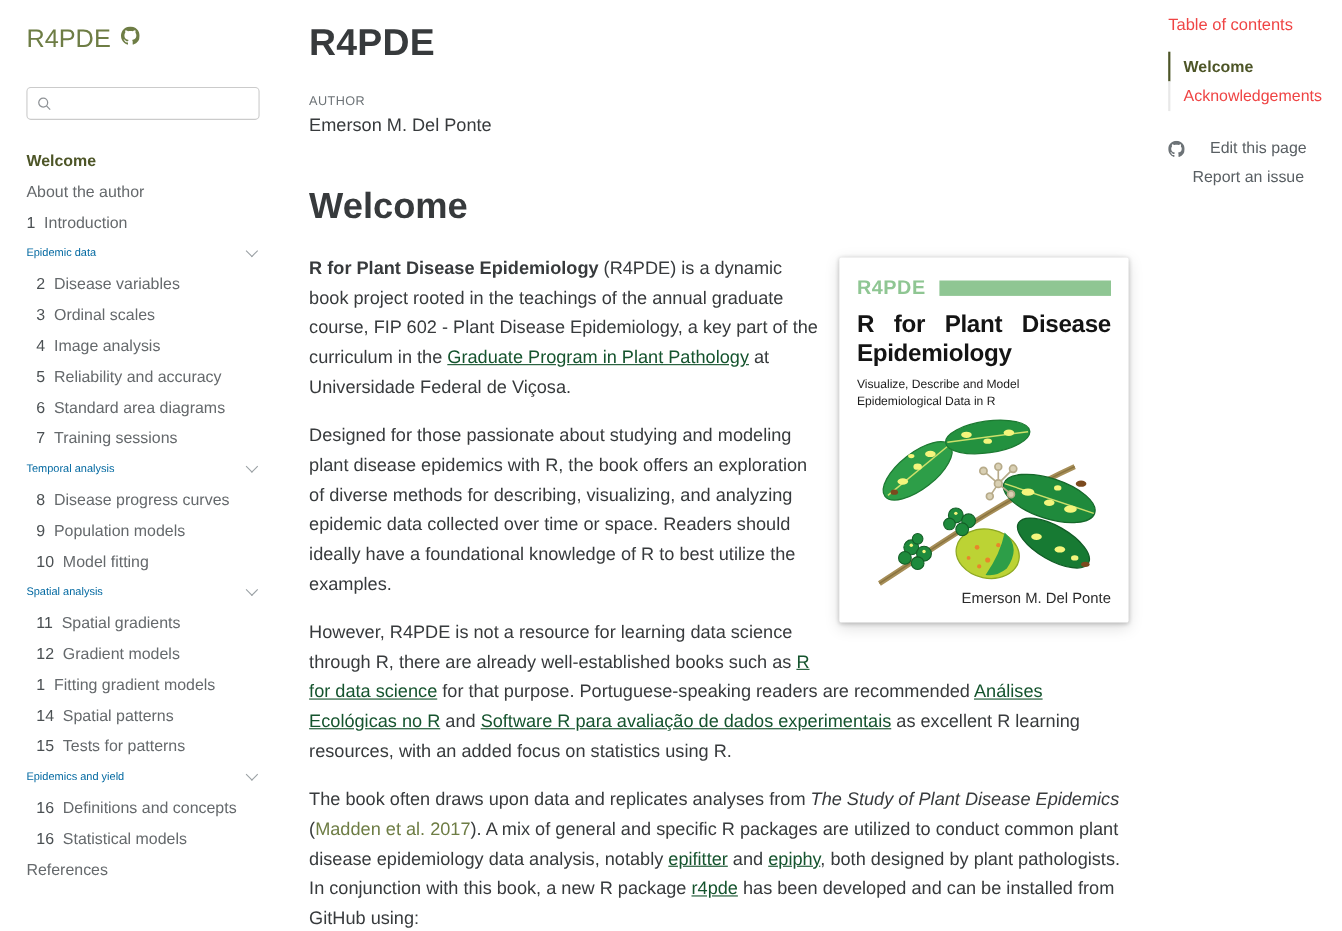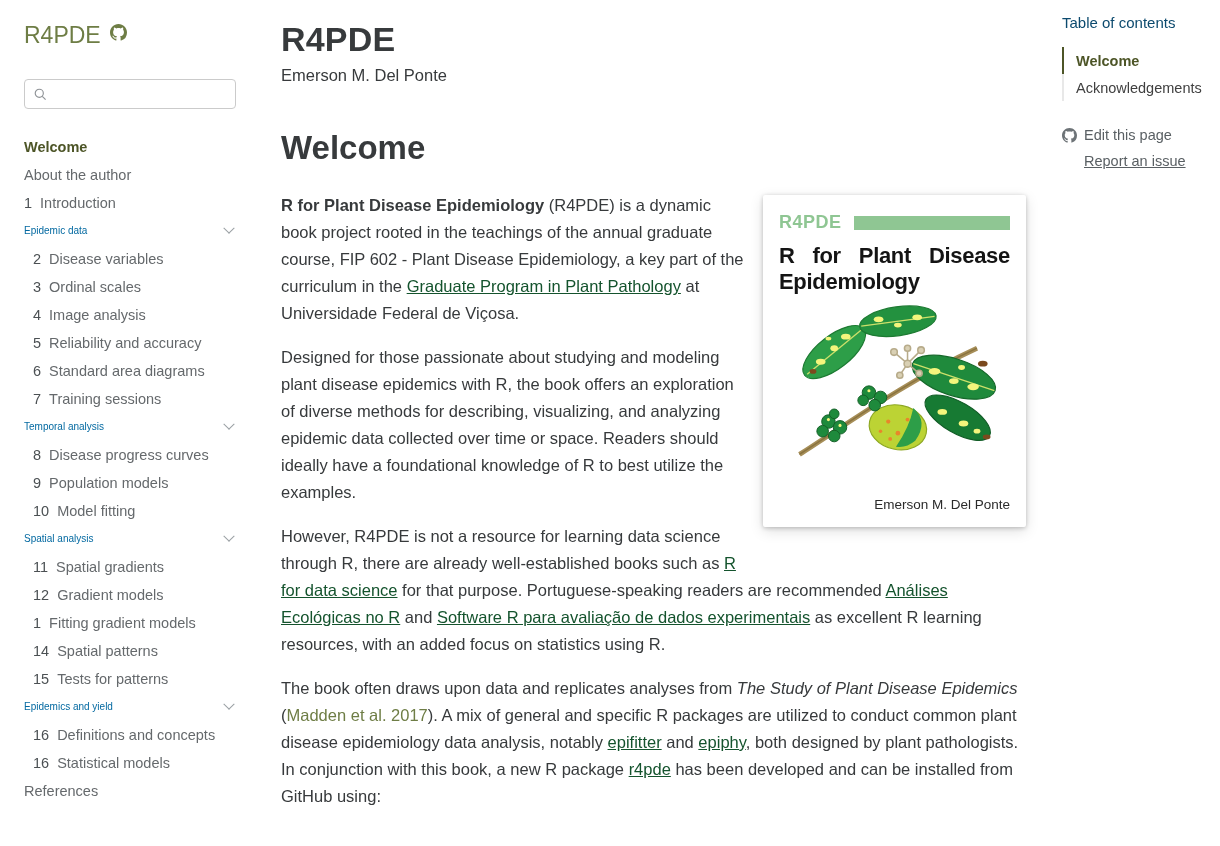--- a/index.html
+++ b/index.html
@@ -41,27 +41,27 @@
   .cover-brand-row { display:flex; align-items:center; }
   .cover-brand { font-size:18px; font-weight:700; color:#8fc693; letter-spacing:0.5px; }
   .cover-bar { flex:1; height:14px; background:#8fc693; margin-left:12px; }
   .cover-title { margin-top:7px; font-size:22px; line-height:1.2; font-weight:700; color:#141414; text-align:justify; letter-spacing:-0.3px; }
   .cover-subtitle { margin-top:8px; font-size:11px; line-height:1.35; color:#1c1c1c; width:175px; }
   .cover-art { display:block; margin:4px auto 0; }
   .cover-author { position:absolute; right:16px; bottom:9px; font-size:13.5px; color:#2b2b2b; }
 
   
   .toc { position:absolute; left:1062px; top:14px; width:152px; }
-  .toc-title { font-size:15px; color:#0c4a6e; margin-bottom:16px; }
-  .toc-item { display:block; font-size:14.5px; line-height:16px; padding:5.5px 0 5.5px 12px; border-left:2px solid #e8e8e8; color:#404040; text-decoration:none; cursor:pointer; }
+  .toc-title { font-size:15px; color:#ef4444; margin-bottom:16px; }
+  .toc-item { display:block; font-size:14.5px; line-height:16px; padding:5.5px 0 5.5px 12px; border-left:2px solid #e8e8e8; color:#ef4444; text-decoration:none; cursor:pointer; }
   .toc-item.active { border-left-color:#4d5527; color:#4d5527; font-weight:700; }
   .toc-links { margin-top:26px; }
-  .toc-link { display:flex; align-items:center; gap:7px; font-size:14.5px; color:#595f63; margin-bottom:10px; text-decoration:none; cursor:pointer; }
+  .toc-link { display:flex; align-items:center; gap:23px; font-size:14.5px; color:#595f63; margin-bottom:10px; text-decoration:none; cursor:pointer; }
   .toc-link svg { width:15px; height:15px; fill:#6d7377; flex:none; }
-  .toc-link.no-icon { padding-left:22px;text-decoration:underline; }
+  .toc-link.no-icon { padding-left:22px; }
 </style>
 </head>
 <body>
 
 <div class="page">
 
   <aside class="sidebar">
     <div class="logo-row">
       <a class="logo" href="#">R4PDE</a>
       <a class="logo-gh" href="#">
@@ -169,30 +169,32 @@
           <span>Statistical models</span>
         </a>
         <a href="#" class="nav-item link gap-top">
           <span>References</span>
         </a>
       </nav>
   </aside>
 
   <main class="main">
     <div class="doc-title">R4PDE</div>
+    <div class="author-label">AUTHOR</div>
     <div class="author-name">Emerson M. Del Ponte</div>
     <h1 class="section-heading">Welcome</h1>
 
     <div class="content">
       <div class="cover">
         <div class="cover-brand-row">
           <span class="cover-brand">R4PDE</span>
           <span class="cover-bar"></span>
         </div>
         <div class="cover-title">R for Plant Disease Epidemiology</div>
+        <div class="cover-subtitle">Visualize, Describe and Model Epidemiological Data in R</div>
         <svg class="cover-art" viewBox="0 0 230 170" width="224" height="164" aria-hidden="true">
           <path d="M16 160 C60 132 130 82 200 50" stroke="#a68e58" stroke-width="5" fill="none"></path>
           <path d="M16 160 C60 132 130 82 200 50" stroke="#8a733f" stroke-width="1.4" fill="none"></path>
 
           <g>
             <ellipse cx="52" cy="54" rx="39" ry="17" fill="#2d9e48" stroke="#1d7a32" stroke-width="1.2" transform="rotate(-38 52 54)"></ellipse>
             <line x1="24" y1="77" x2="80" y2="31" stroke="#cde06a" stroke-width="1.4"></line>
             <ellipse cx="118" cy="22" rx="40" ry="15" fill="#23913f" stroke="#1d7a32" stroke-width="1.2" transform="rotate(-8 118 22)"></ellipse>
             <line x1="80" y1="27" x2="156" y2="17" stroke="#cde06a" stroke-width="1.4"></line>
             <ellipse cx="176" cy="80" rx="45" ry="19" fill="#1f8a3c" stroke="#15682a" stroke-width="1.2" transform="rotate(18 176 80)"></ellipse>

